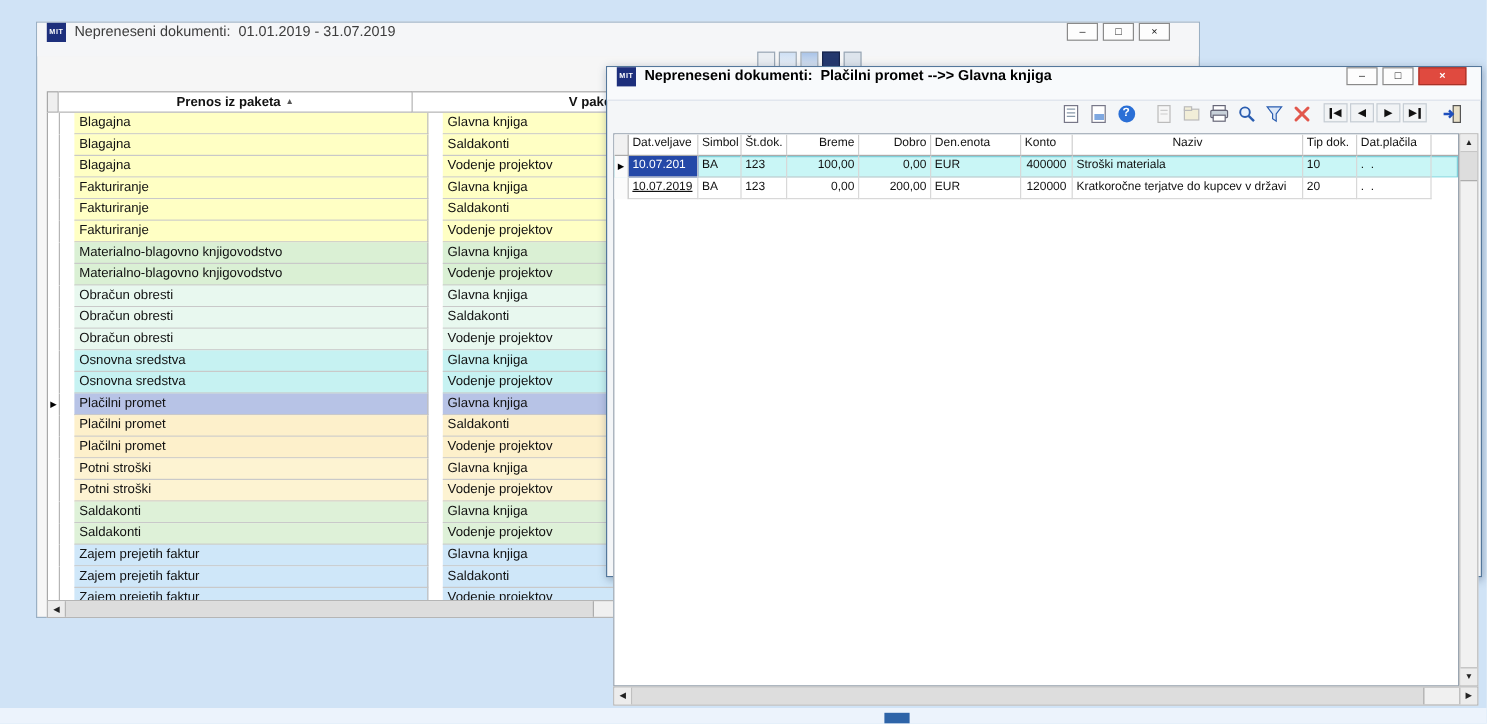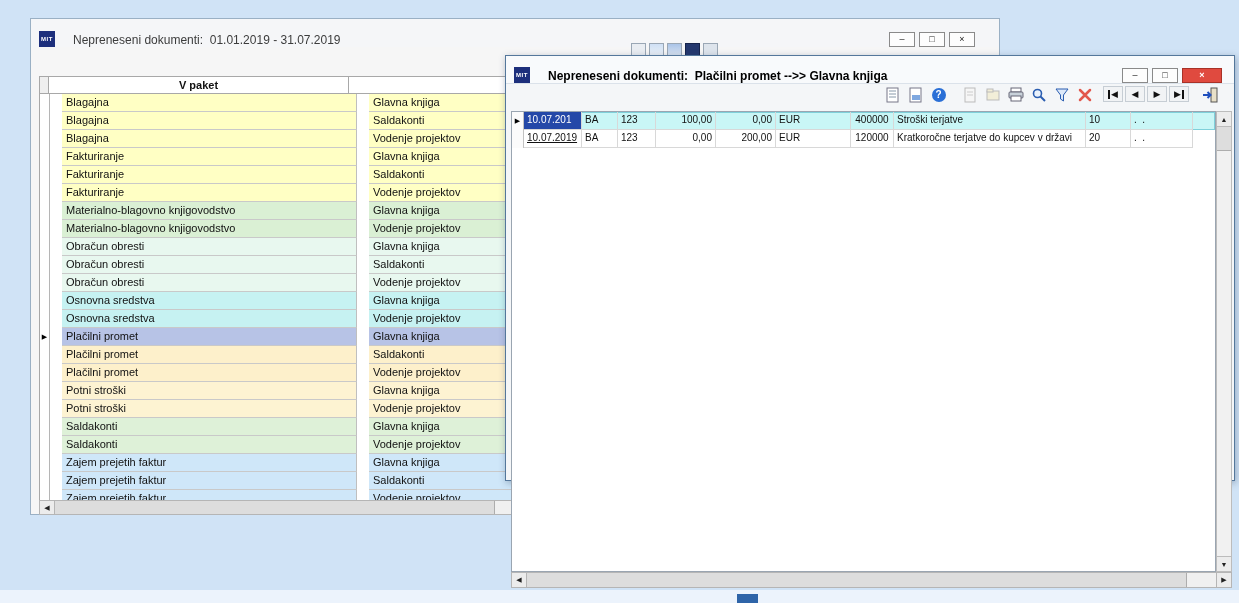--- a/index.html
+++ b/index.html
@@ -4,21 +4,21 @@
 <style>
   * { margin:0; padding:0; box-sizing:border-box; }
   body { font-family:"Liberation Sans", sans-serif; font-size:11px; color:#111; }
 
   .desktop { position:relative; width:1239px; height:603px; background:var(--desktop-bg,#d0e3f6); overflow:hidden; }
 
   .window { position:absolute; }
 
   
   .lw { left:30px; top:18px; width:970px; height:497px; background:#f6f6f6; border:1px solid #9ab0c4; }
-  .titlebar { position:absolute; left:0; top:0; right:0; height:28px; display:flex; align-items:flex-end; padding:0 8px; gap:18px; }
+  .titlebar { position:absolute; left:0; top:0; right:0; height:28px; display:flex; align-items:flex-start; padding:0 8px; gap:7px; }
   .lw .titlebar { background:#f5f6f8; }
   .app-icon { width:16px; height:16px; background:#1d2f7c; color:#fff; font-size:6px; font-weight:bold;
               display:flex; align-items:center; justify-content:center; flex:0 0 auto; letter-spacing:.5px; }
   .lw .title { font-size:12px; color:#3c3c3c; white-space:nowrap; }
   .win-buttons { margin-left:auto; display:flex; gap:4px; margin-right:16px; }
   .win-btn { width:26px; height:15px; border:1px solid #8a8a8a; background:#fdfdfd; color:#222;
              display:flex; align-items:center; justify-content:center; font-size:9px; line-height:1; }
   .win-btn.close-red { width:40px; background:var(--close-red,#e04a3f); border-color:#a83228; color:#fff; font-weight:bold; }
 
   .lw-toolicons { position:absolute; left:600px; top:24px; display:flex; gap:3px; }
@@ -123,20 +123,24 @@
     <div class="lw-toolicons">
       <span class="mini-icon"></span>
       <span class="mini-icon m2"></span>
       <span class="mini-icon m3"></span>
       <span class="mini-icon m4"></span>
       <span class="mini-icon m5"></span>
     </div>
 
     <div class="lw-header">
       <div class="lw-gutter-h"></div>
+      <div class="lw-hcell lw-hc1">
+        <span>Prenos iz paketa</span>
+        <span class="sort-asc">▲</span>
+      </div>
       <div class="lw-hcell lw-hc2">
         <span>V paket</span>
       </div>
       <div class="lw-hfill"></div>
     </div>
 
     <div class="lw-rows" id="lw-rows">
         <div class="lw-row">
           <div class="lw-gutter"></div>
           <div class="lw-c1" style="background: rgb(255, 255, 196);">Blagajna</div>
@@ -365,31 +369,45 @@
     <div class="rw-toolbar-group tg-d">
       <span class="tool-icon">
         <svg viewBox="0 0 16 16">
             <rect x="9" y="1" width="6" height="14" fill="#e8e0c8" stroke="#555"></rect>
             <path d="M1 8 h7 M5.5 5 L8.5 8 L5.5 11" stroke="#1f4fbd" stroke-width="2" fill="none"></path>
           </svg>
       </span>
     </div>
 
     <div class="rw-grid">
+      <div class="rw-header" id="rw-header">
+          <div class="rw-gutter-h"></div>
+          <div class="rw-hcell" style="width: 58px; text-align: left;">Dat.veljave</div>
+          <div class="rw-hcell" style="width: 36px; text-align: left;">Simbol</div>
+          <div class="rw-hcell" style="width: 38px; text-align: left;">Št.dok.</div>
+          <div class="rw-hcell" style="width: 60px; text-align: right;">Breme</div>
+          <div class="rw-hcell" style="width: 60px; text-align: right;">Dobro</div>
+          <div class="rw-hcell" style="width: 75px; text-align: left;">Den.enota</div>
+          <div class="rw-hcell" style="width: 43px; text-align: left;">Konto</div>
+          <div class="rw-hcell" style="width: 192px; text-align: center;">Naziv</div>
+          <div class="rw-hcell" style="width: 45px; text-align: left;">Tip dok.</div>
+          <div class="rw-hcell" style="width: 62px; text-align: left;">Dat.plačila</div>
+          <div class="rw-hfill"></div>
+        </div>
       <div id="rw-rows">
           <div class="rw-row sel-row">
             <div class="rw-gutter">▶</div>
             <div class="rw-cell sel-cell" style="width: 58px; text-align: left;">10.07.201</div>
             <div class="rw-cell" style="width: 36px; text-align: left;">BA</div>
             <div class="rw-cell" style="width: 38px; text-align: left;">123</div>
             <div class="rw-cell" style="width: 60px; text-align: right;">100,00</div>
             <div class="rw-cell" style="width: 60px; text-align: right;">0,00</div>
             <div class="rw-cell" style="width: 75px; text-align: left;">EUR</div>
             <div class="rw-cell" style="width: 43px; text-align: center;">400000</div>
-            <div class="rw-cell" style="width: 192px; text-align: left;">Stroški terjatve</div>
+            <div class="rw-cell" style="width: 192px; text-align: left;">Stroški materiala</div>
             <div class="rw-cell" style="width: 45px; text-align: left;">10</div>
             <div class="rw-cell" style="width: 62px; text-align: left;">.&nbsp;&nbsp;.</div>
             <div class="rw-fill"></div>
           </div>
           <div class="rw-row">
             <div class="rw-gutter"></div>
             <div class="rw-cell" style="width: 58px; text-align: left; text-decoration: underline;">10.07.2019</div>
             <div class="rw-cell" style="width: 36px; text-align: left;">BA</div>
             <div class="rw-cell" style="width: 38px; text-align: left;">123</div>
             <div class="rw-cell" style="width: 60px; text-align: right;">0,00</div>

